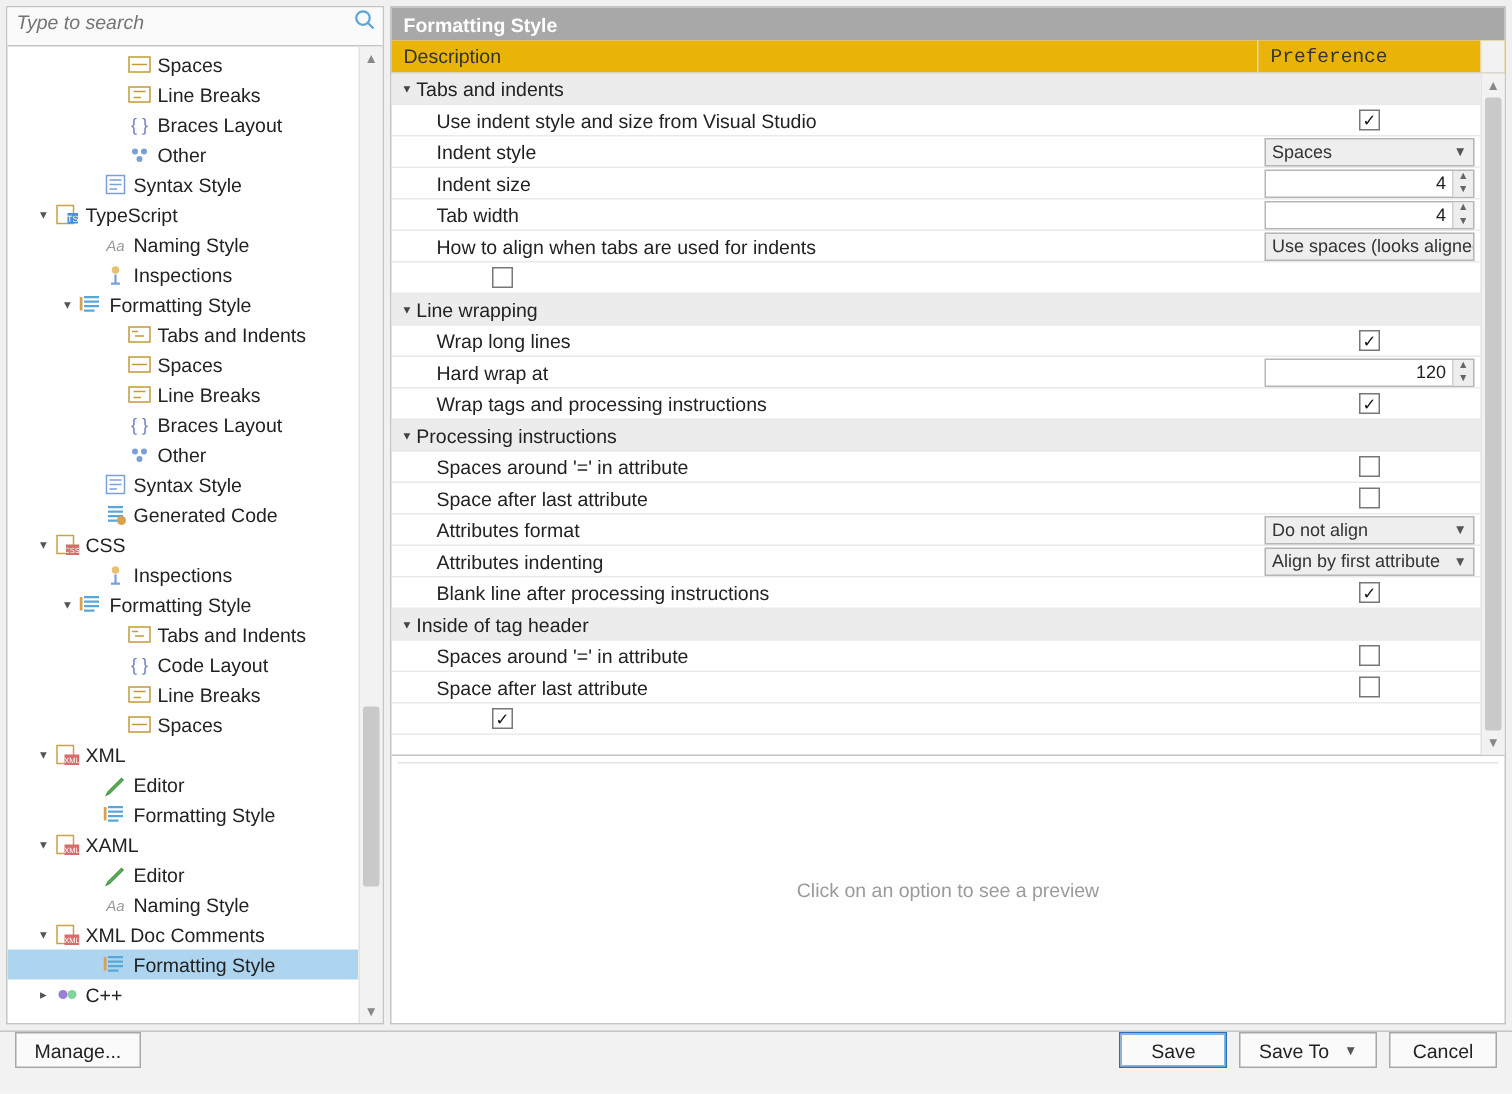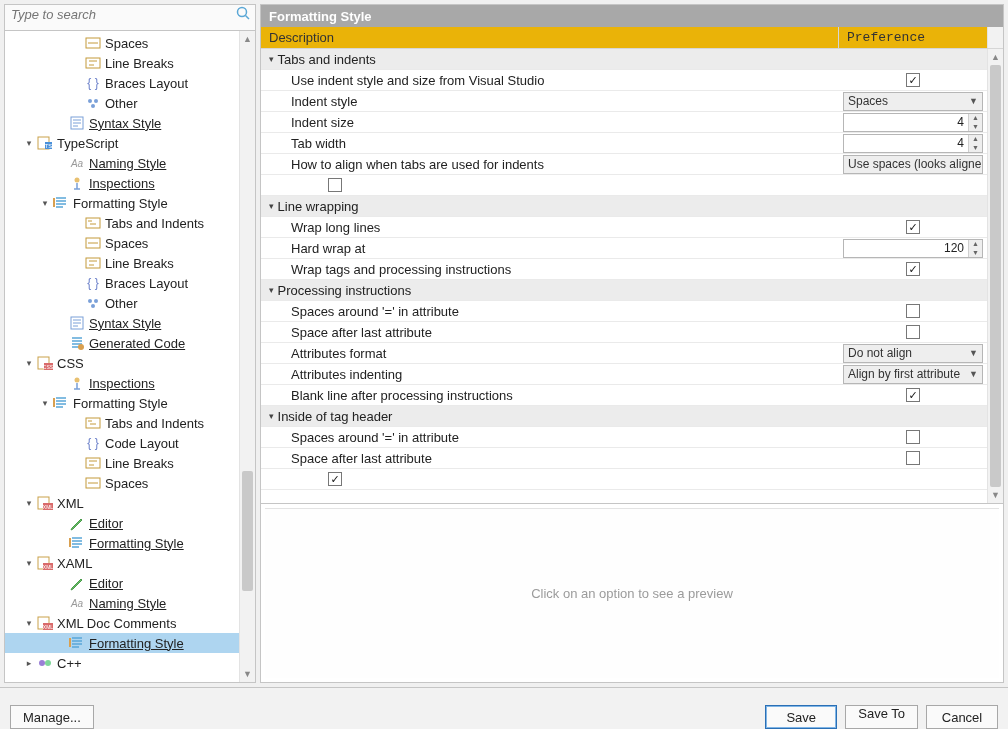--- a/index.html
+++ b/index.html
@@ -100,21 +100,21 @@
     width:16px;height:16px;
     display:inline-flex;align-items:center;justify-content:center;
     margin:0 4px 0 2px;
     font-size:11px;
   }
   .node .nicon svg{width:16px;height:16px;}
   .node span.label{}
   
   .ind1{padding-left:18px;}
   .ind2{padding-left:34px;}
-  .ind3{padding-left:50px;text-decoration:underline;}
+  .ind3{padding-left:50px;}
   .ind4{padding-left:66px;}
 
   
   .right-panel {
     flex:1;
     display:flex;flex-direction:column;
     border:1px solid #c5c5c5;
     background:#fff;
     min-width:0;
   }
@@ -185,33 +185,33 @@
     color:#9b9b9b;
     border-top:1px solid #e3e3e3;
     margin:4px;
     background:#fefefe;
   }
   
   .bottom-bar{
     height:42px;
     border-top:1px solid #c5c5c5;
     background:#f2f2f2;
-    display:flex;align-items:flex-end;
+    display:flex;align-items:flex-start;
     padding:0 10px;
     gap:8px;
   }
   .bottom-bar .spacer{flex:1;}
   button.btn{
     height:24px;min-width:72px;
     border:1px solid #a8a8a8;background:#fafafa;
     font-size:13px;color:#222;
     padding:0 12px;cursor:pointer;
   }
   button.btn.primary{border:1px solid #2a6fb5;box-shadow:0 0 0 1px #7fb5e6 inset;}
-  button.btn.menu{display:inline-flex;align-items:center;gap:10px;flex-direction:column;}
+  button.btn.menu{display:inline-flex;align-items:center;gap:10px;}
   button.btn.menu .dd{font-size:9px;color:#555;}
 </style>
 </head>
 <body>
 
 <div class="main-split">
 
   <div class="left-panel">
     <div class="search-row">
       <input type="text" placeholder="Type to search" style="">

